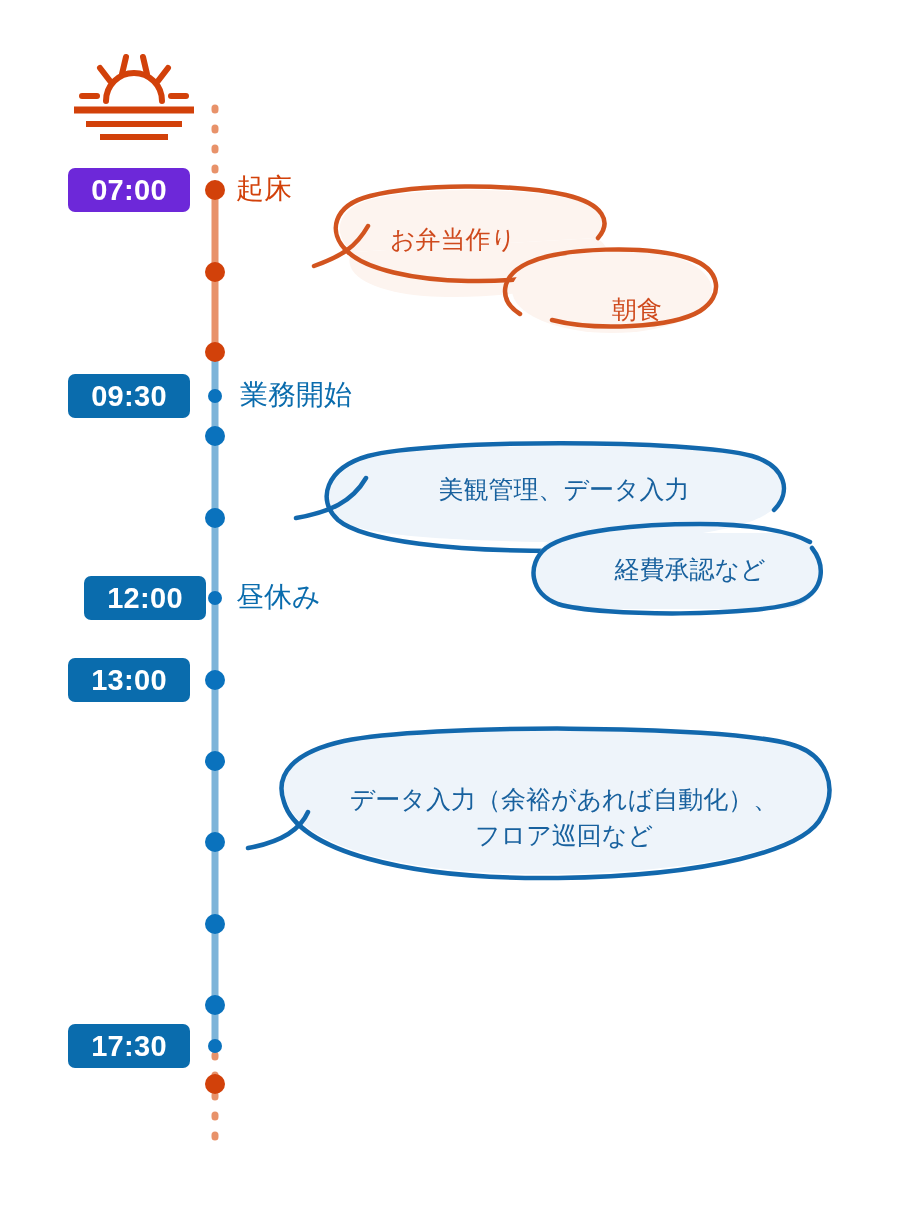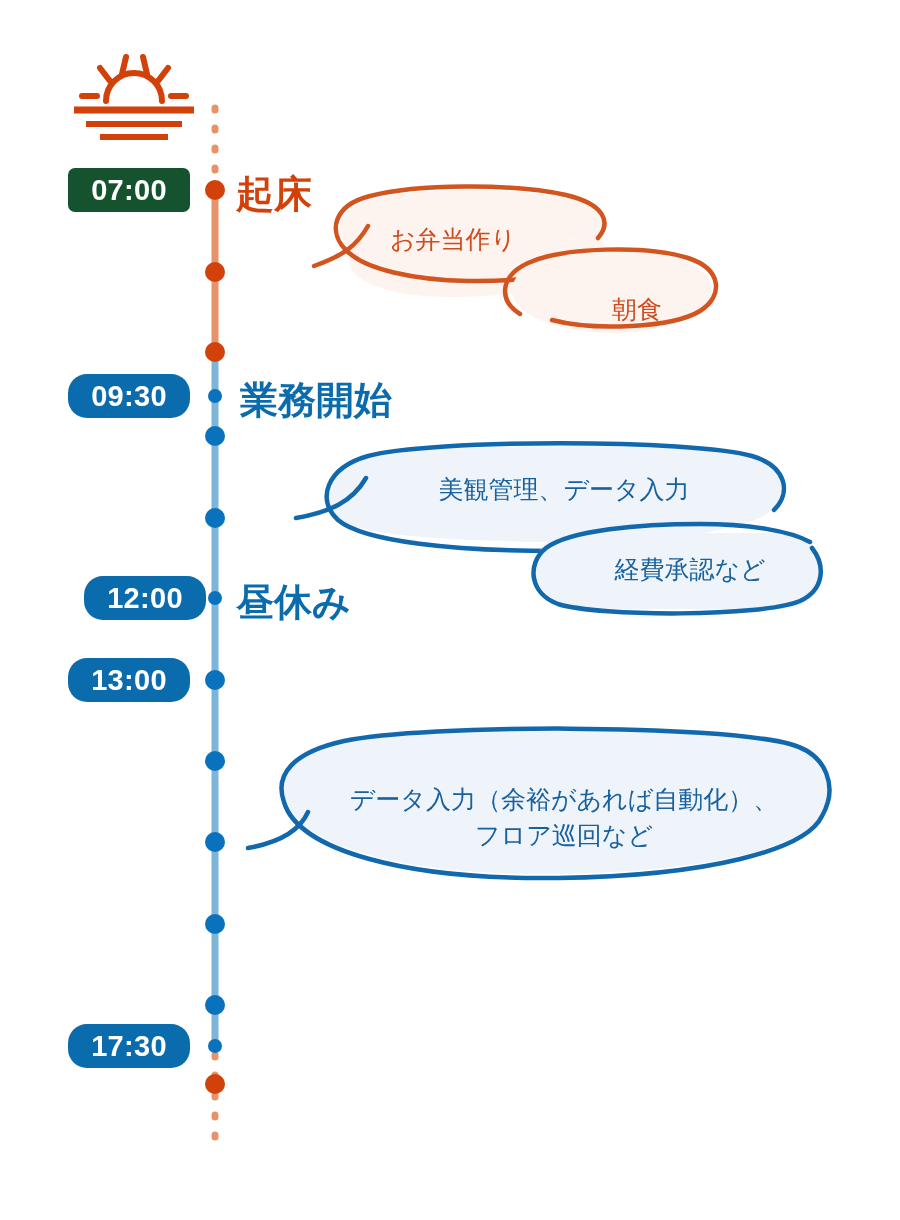--- a/index.html
+++ b/index.html
@@ -49,28 +49,28 @@
     border-radius: 7px;
     color: #ffffff;
     font-size: 29px;
     font-weight: bold;
     letter-spacing: 0.3px;
     display: flex;
     align-items: center;
     justify-content: center;
     line-height: 1;
   }
-  .time-badge.orange { background: #14532d; }
-  .time-badge.blue   { background: #0a6cad; border-radius: 19px; }
+  .time-badge.orange { background: #6d28d9; }
+  .time-badge.blue   { background: #0a6cad; }
 
   
   .event-label {
     position: absolute;
-    font-size: 38px;
-    font-weight: bold;
+    font-size: 28px;
+    font-weight: normal;
     line-height: 1;
     white-space: nowrap;
   }
   .event-label.orange { color: #d2410a; }
   .event-label.blue   { color: #0a6cad; }
 
   
   .bubble-text {
     position: absolute;
     font-size: 25px;

